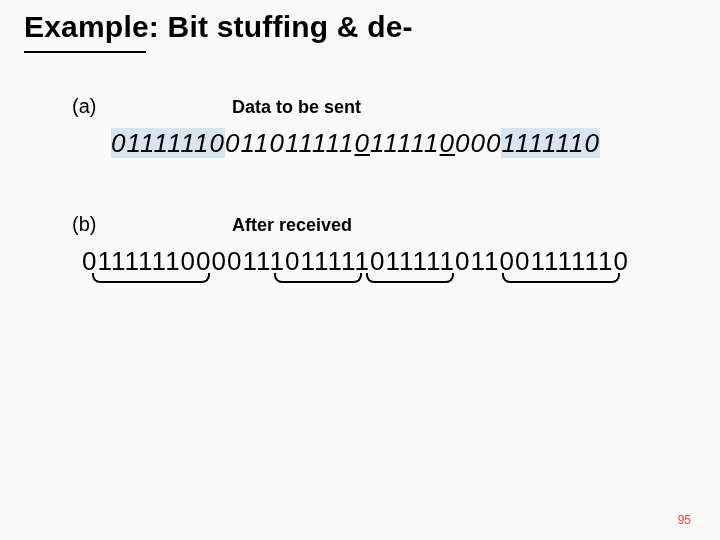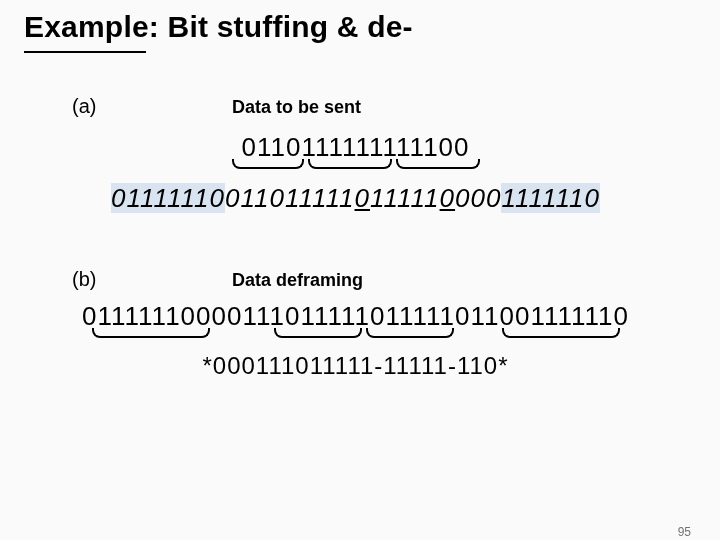--- a/index.html
+++ b/index.html
@@ -75,74 +75,63 @@
     border-bottom-right-radius: 8px;
     margin: 0 2px;
   }
   .center { text-align: center; }
   .mt-10 { margin-top: 10px; }
   .mt-14 { margin-top: 14px; }
   .mt-24 { margin-top: 24px; }
   .slide-number {
     position: absolute;
     right: 20px;
-    bottom: 1px;
+    bottom: 13px;
     font-size: 12px;
-    color: #737373;
+    color: #ef4444;
   }
 </style>
 </head>
 <body>
 
 <div class="slide">
 
   <div class="title">
     <span>Example:  Bit stuffing &amp; de-</span><br>
   </div>
   <div class="title-rule"></div>
 
   <div class="row mt-10">
     <div class="part-label">(a)</div>
     <div class="caption" style="flex:0 0 auto;">Data to be sent</div>
   </div>
 
-  <div class="center mt-14">
-    <div class="bits-wrap">
-      <div class="bits">0110111111111100</div>
-      <div class="underbrace-row">
-        <div class="brace" style="width:72px;"></div>
-        <div class="brace" style="width:84px;"></div>
-        <div class="brace" style="width:84px;"></div>
-      </div>
-    </div>
-  </div>
 
 
   <div class="center mt-10">
     <span class="bits bits-italic">
       <span class="flag">01111110</span><span>011011111</span><span class="u">0</span><span>11111</span><span class="u">0</span><span>000</span><span class="flag">1111110</span>
     </span>
   </div>
 
   <div class="row mt-24">
     <div class="part-label">(b)</div>
-    <div class="caption" style="flex:0 0 auto;">Data deframing</div>
+    <div class="caption" style="flex:0 0 auto;">After received</div>
   </div>
 
   <div class="center mt-10">
     <div class="bits-wrap">
       <div class="bits">01111110000111011111011111011001111110</div>
       <div class="underbrace-row">
         <div class="brace" style="width:118px;"></div>
         <div style="width:60px;"></div>
         <div class="brace" style="width:88px;"></div>
         <div class="brace" style="width:88px;"></div>
         <div style="width:44px;"></div>
         <div class="brace" style="width:118px;"></div>
       </div>
     </div>
   </div>
 
 
-  <div class="center bits mt-10" style="font-size:24px;">*000111011111-11111-110*</div>
 
   <div class="slide-number">95</div>
 </div>
 
 </body></html>

